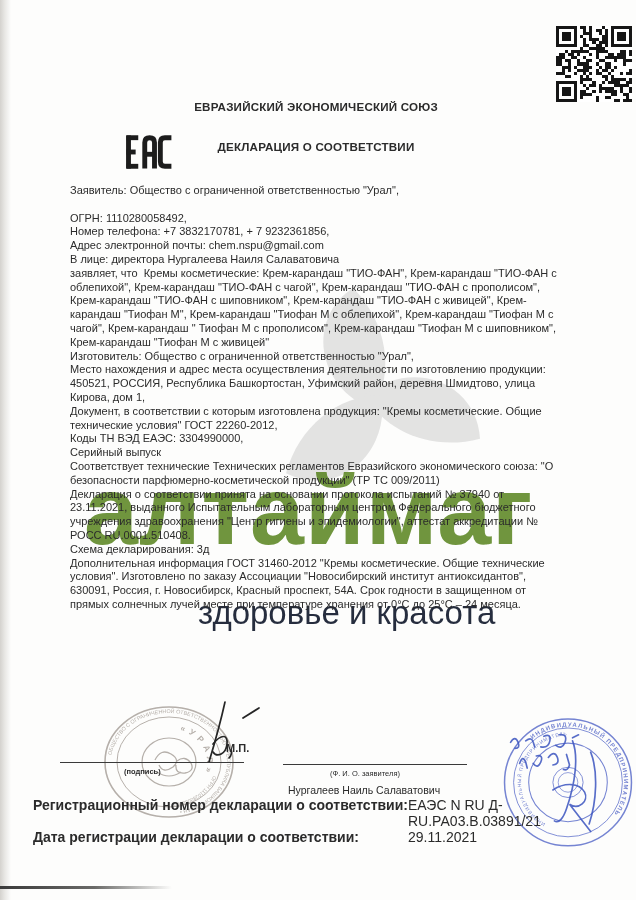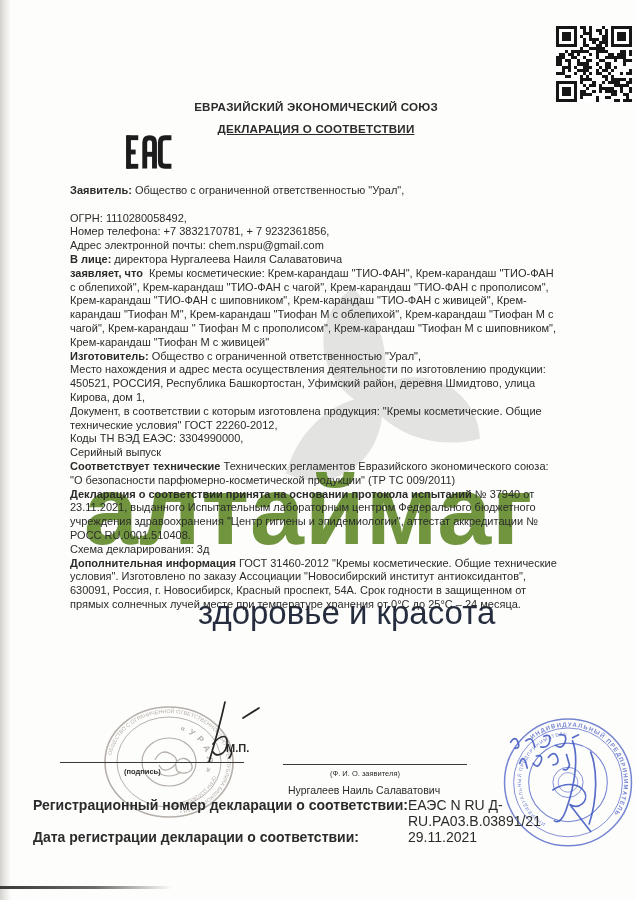--- a/index.html
+++ b/index.html
@@ -10,32 +10,32 @@
   }
   .edge-left{position:absolute;left:0;top:0;width:11px;height:100%;
     background:linear-gradient(90deg,#d4d2ce 0,#e9e8e5 45%,rgba(255,255,255,0) 100%);}
   .scan-line{position:absolute;left:0;top:886px;width:172px;height:2.5px;
     background:linear-gradient(90deg,#3a3a3a 0,#6a6a68 55%,rgba(120,120,118,0) 100%);}
   
   .qr{position:absolute;left:556px;top:26px;width:76px;height:76px;}
   .eac{position:absolute;left:122px;top:126px;}
   .titles{position:absolute;left:70px;top:100px;width:492px;text-align:center;}
   .t1{font-weight:bold;font-size:11.6px;letter-spacing:.2px;}
-  .t2{font-weight:bold;font-size:11.6px;margin-top:9px;letter-spacing:.2px;text-decoration:underline;}
+  .t2{font-weight:bold;font-size:11.6px;margin-top:27px;letter-spacing:.2px;}
   
   .wm-logo{position:absolute;left:248px;top:272px;z-index:0;}
   .wm-brand{position:absolute;left:84px;top:455px;z-index:0;
     font-size:97px;font-weight:bold;color:#4d7c0f;opacity:.8;letter-spacing:1px;white-space:nowrap;text-align:center;}
   .wm-tag{position:absolute;left:198px;top:594px;z-index:0;
     font-size:33px;color:#0f172a;opacity:.9;white-space:nowrap;}
   
   .body{position:absolute;left:70px;top:184px;width:492px;z-index:1;
     font-size:11px;line-height:13.8px;}
   .body p{margin:0;}
-  .b{font-weight:bold;}
+  .b{font-weight:normal;}
   .mb6{margin-bottom:6px;} .mb4{margin-bottom:4px;} .mb11{margin-bottom:11px;}
   .mb9{margin-bottom:9px;} .mb17{margin-bottom:17px;} .mb13{margin-bottom:13px;}
   .line{position:absolute;background:#3a3a3a;height:1.4px;z-index:3;}
   .cap{position:absolute;font-size:7.5px;color:#2b2b2b;z-index:3;}
   .mp{position:absolute;left:226px;top:742px;font-weight:bold;font-size:11px;z-index:3;}
   .fio-name{position:absolute;left:288px;top:749px;font-size:10.5px;z-index:3;margin-top:35px;}
   
   .reg{position:absolute;left:33px;top:797px;width:595px;z-index:3;
     display:grid;grid-template-columns:375px auto;row-gap:0;font-size:14px;}
   .reg .lab{font-weight:bold;}

